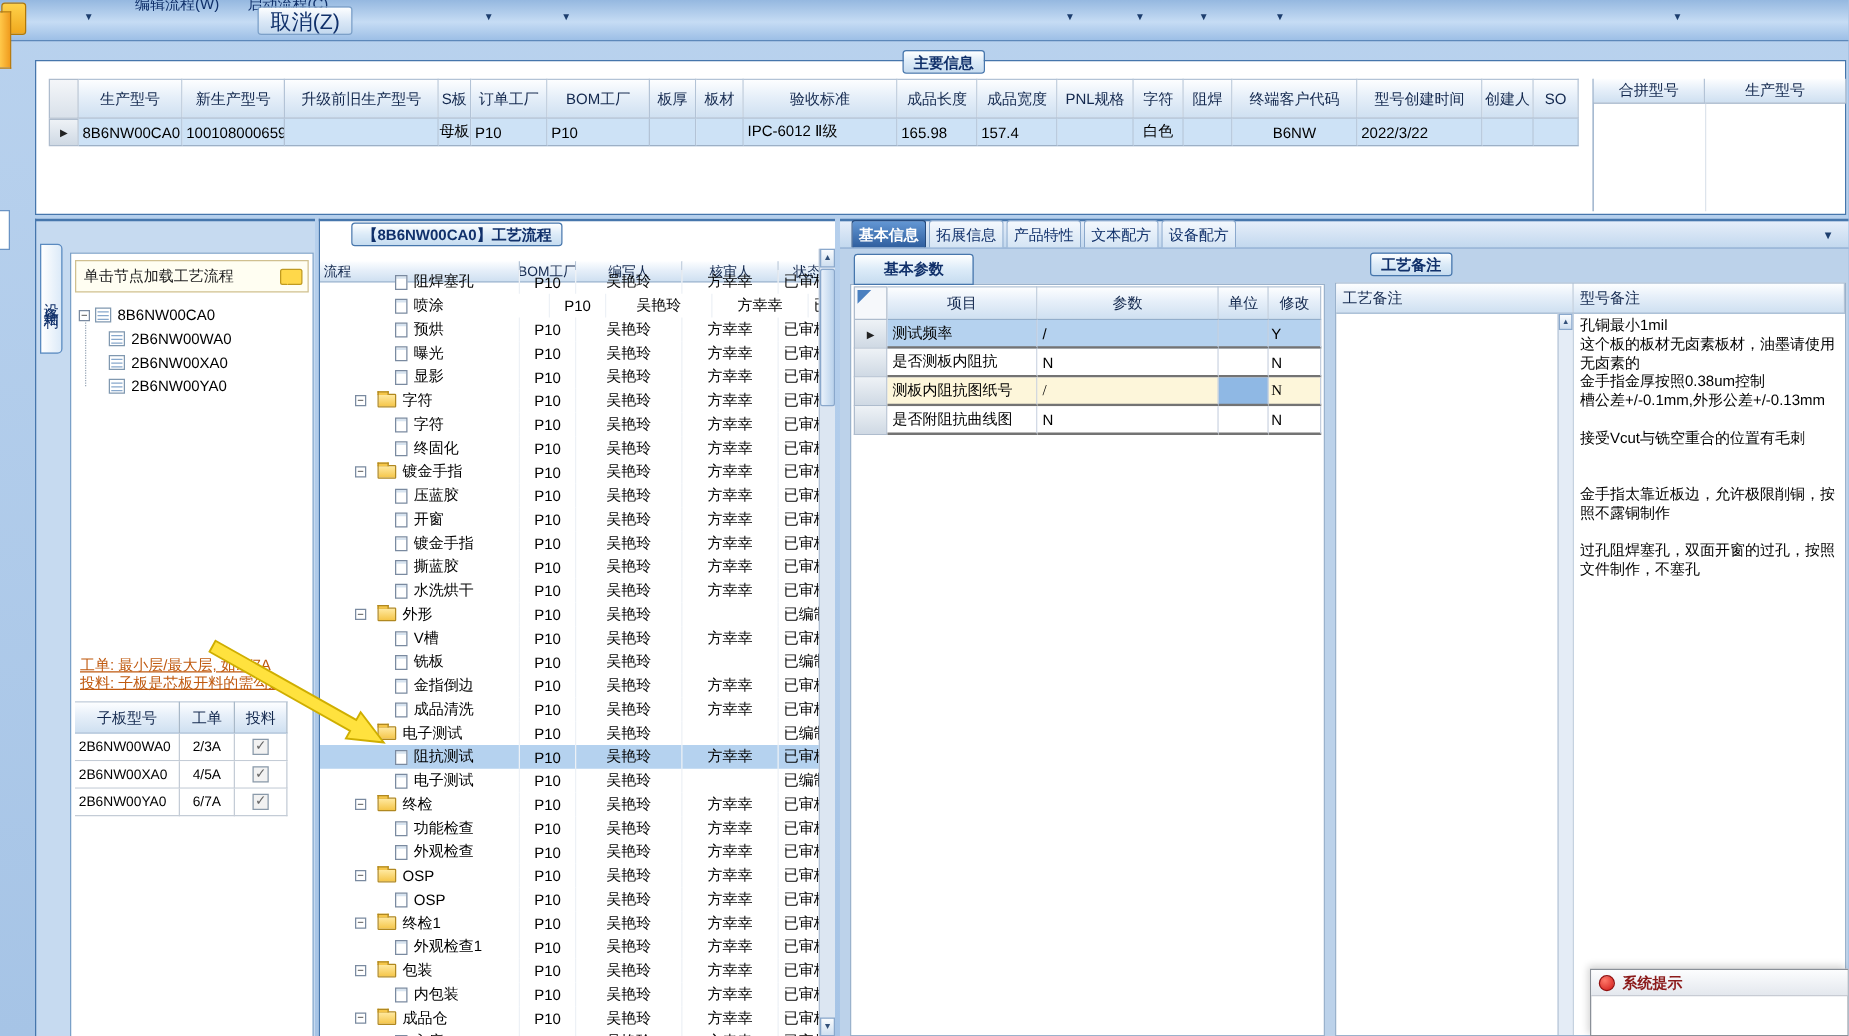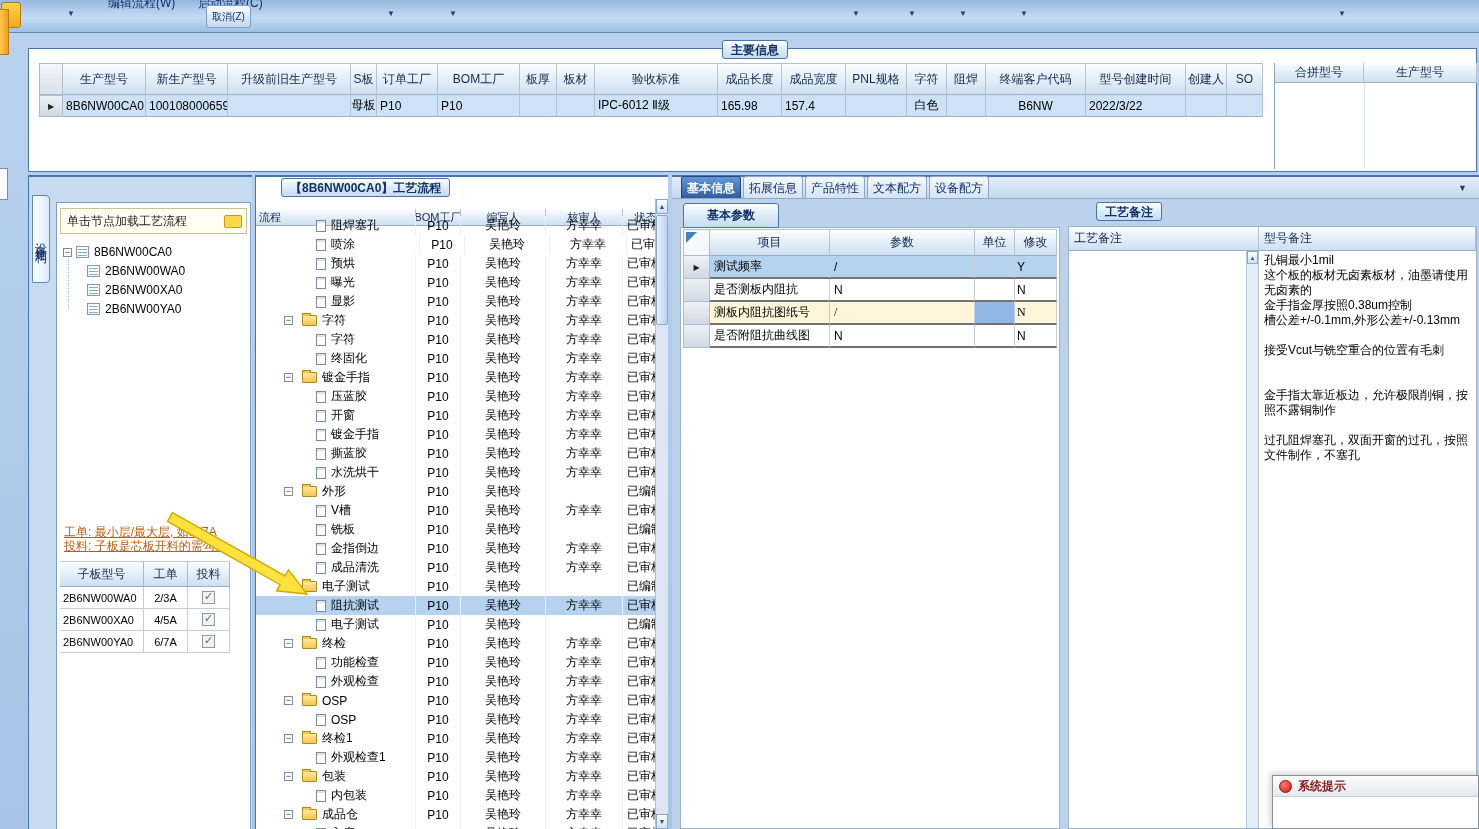--- a/index.html
+++ b/index.html
@@ -4,21 +4,21 @@
 <style>
 *{margin:0;padding:0;box-sizing:border-box;}
 html,body{background:#8fb0d8;}
 body{font-family:"Liberation Sans","DejaVu Sans",sans-serif;font-size:12px;color:#000;}
 .screen{position:relative;width:1479px;height:829px;overflow:hidden;background:linear-gradient(180deg,#b9d2ee,#a6c4e6);}
 
 
 .toolbar{position:absolute;left:0;top:0;width:100%;height:33px;overflow:hidden;background:linear-gradient(180deg,#95b8e0,#c6dcf4 55%,#9dbfe6);border-bottom:1px solid #5d88ba;}
 .app-icon{position:absolute;left:1px;top:2px;width:20px;height:26px;background:linear-gradient(180deg,#ffd24a,#f0a81e);border:1px solid #b07808;border-radius:3px;}
 .tb-label{position:absolute;top:-7px;height:20px;line-height:20px;color:#10306a;white-space:nowrap;}
-.cancel-btn{position:absolute;left:206px;top:5px;width:45px;height:23px;background:linear-gradient(180deg,#fdfeff,#dce9f7 50%,#c3d8ee);border:1px solid #7ca0c8;border-radius:3px;color:#10306a;font-size:10px;font-family:inherit;}
+.cancel-btn{position:absolute;left:206px;top:5px;width:76px;height:23px;background:linear-gradient(180deg,#fdfeff,#dce9f7 50%,#c3d8ee);border:1px solid #7ca0c8;border-radius:3px;color:#10306a;font-size:17px;font-family:inherit;}
 .dd{position:absolute;top:9px;width:14px;font-size:8px;color:#1d3e6e;text-align:center;}
 .orange-tab{position:absolute;left:0;top:9px;width:9px;height:46px;background:linear-gradient(90deg,#ffc84a,#f09c1e);border:1px solid #b87c10;border-left:none;z-index:6;}
 .edge-tab{position:absolute;left:0;top:168px;width:8px;height:32px;background:#fff;border:1px solid #6a93c4;border-left:none;z-index:4;}
 
 
 .group-tab{position:absolute;padding:2px 8px;height:19px;line-height:15px;background:linear-gradient(180deg,#feffff,#dcebf8 50%,#c6dcf0);border:1px solid #4676ac;border-radius:3px;color:#10306a;font-weight:bold;z-index:5;white-space:nowrap;}
 .gh{background:linear-gradient(180deg,#fdfeff,#e6eff9 45%,#cfe0f1);display:flex;align-items:center;justify-content:center;color:#13284e;flex:none;}
 
 
 .main-box{position:absolute;left:28px;top:48px;width:1449px;height:124px;background:#fff;border:1px solid #4676ac;}
@@ -273,21 +273,21 @@
           <div class="fc f-name child" style="width: 160px;">
             <span class="pageicon"></span>
             <span>阻焊塞孔</span>
           </div>
           <div class="fc f-bom" style="width: 45px;">P10</div>
           <div class="fc f-wr" style="width: 85px;">吴艳玲</div>
           <div class="fc f-rv" style="width: 77px;">方幸幸</div>
           <div class="fc f-st" style="width: 46px;">已审核</div>
         </div>
         <div class="frow">
-          <div class="fc f-name child" style="width: 164px;">
+          <div class="fc f-name child" style="width: 184px;">
             <span class="pageicon"></span>
             <span>喷涂</span>
           </div>
           <div class="fc f-bom" style="width: 45px;">P10</div>
           <div class="fc f-wr" style="width: 85px;">吴艳玲</div>
           <div class="fc f-rv" style="width: 77px;">方幸幸</div>
           <div class="fc f-st" style="width: 46px;">已审核</div>
         </div>
         <div class="frow">
           <div class="fc f-name child" style="width: 160px;">

